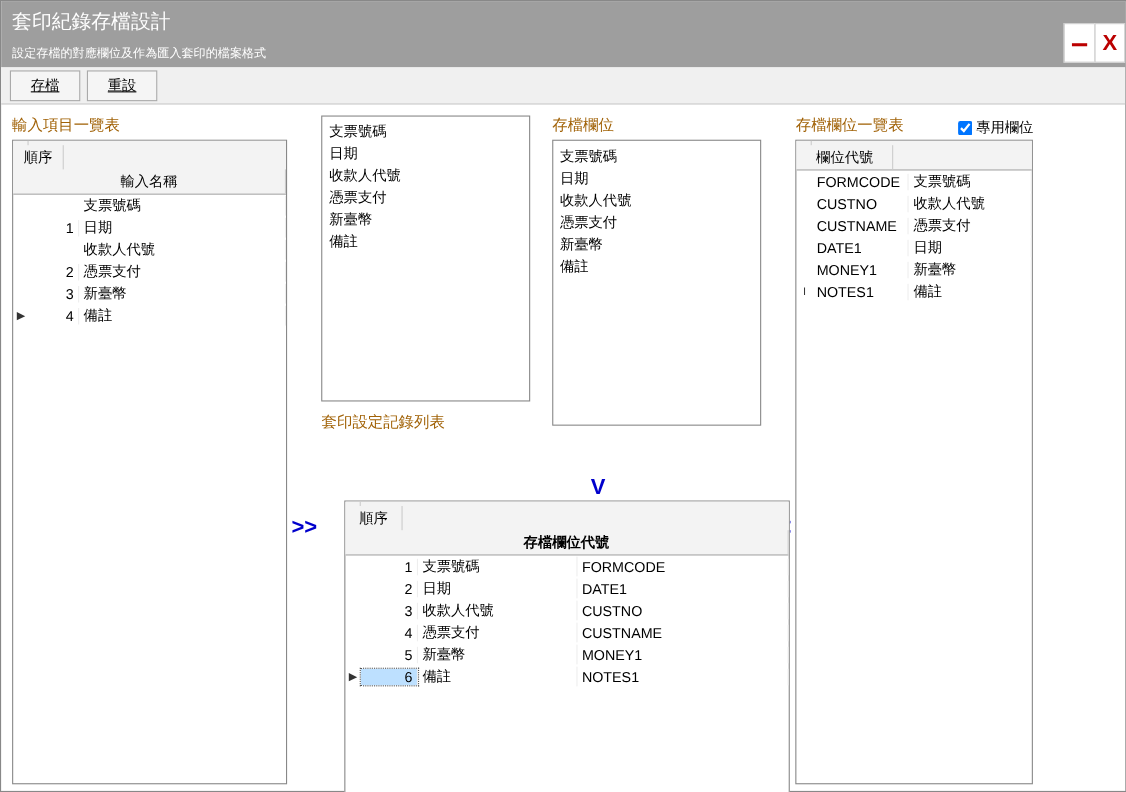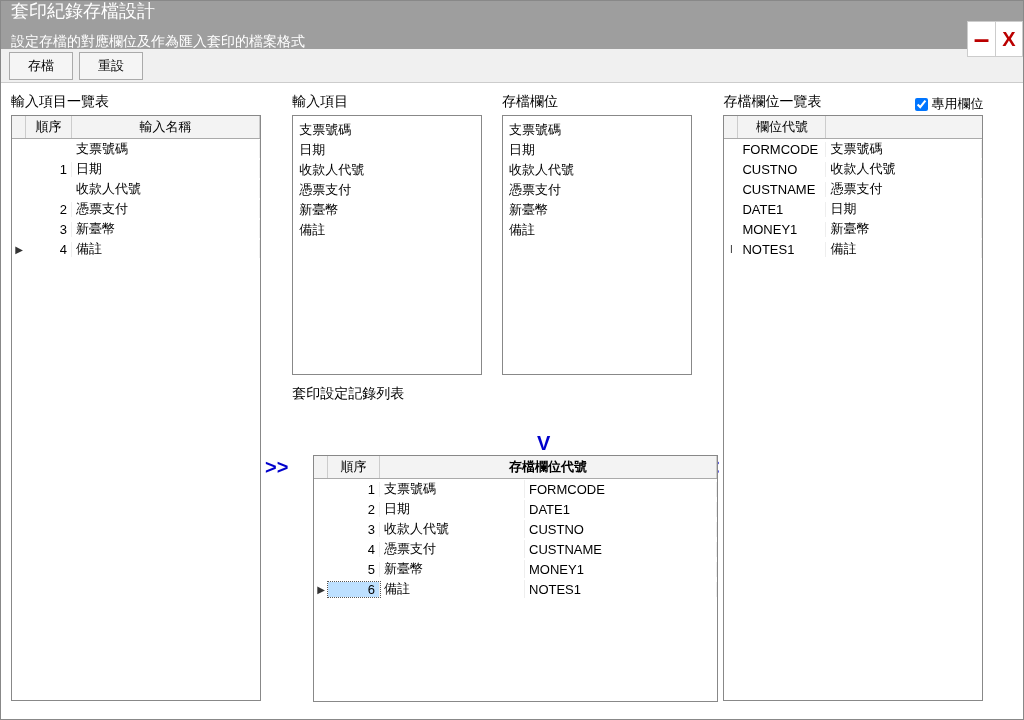--- a/index.html
+++ b/index.html
@@ -1,29 +1,29 @@
 <!DOCTYPE html>
 <html><head>
 <meta charset="utf-8">
 <style>
 * { box-sizing: border-box; margin: 0; padding: 0; }
 body { font-family: "Microsoft JhengHei","PMingLiU",sans-serif; font-size: 13px; background: #fff; width: 1024px; height: 720px; overflow: hidden; border: 1px solid #888; }
-.titlebar { background: #9e9e9e; color: #fff; height: 48px; display: flex; align-items: center; padding: 6px 0 6px 10px; position: relative; }
+.titlebar { background: #9e9e9e; color: #fff; height: 60px; display: flex; align-items: center; padding: 6px 0 6px 10px; position: relative; }
 .title-main { font-size: 18px; }
-.title-sub { font-size: 14px; margin-top: 10px; }
+.title-sub { font-size: 11px; margin-top: 10px; }
 .title-btns { position: absolute; right: 0; top: 20px; display: flex; }
 .title-btn { width: 28px; height: 36px; background: #fff; border: 1px solid #ccc; display: flex; align-items: center; justify-content: center; font-size: 20px; font-weight: bold; cursor: pointer; }
 .title-btn.min { color: #b00; font-size: 28px; border-right: none;}
 .title-btn.close { color: #b00; }
-.toolbar { background: #f0f0f0; border-bottom: 1px solid #ccc; padding: 4px 8px; display: flex; gap: 6px; height: 34px; align-items: center;}
+.toolbar { background: #f0f0f0; border-bottom: 1px solid #ccc; padding: 4px 8px; display: flex; gap: 6px; height: 34px; align-items: center; text-decoration: underline;}
 .tb-btn { background: #f5f5f5; border: 1px solid #aaa; padding: 4px 18px; font-size: 13px; cursor: pointer; }
 .main { display: flex; padding: 10px 6px 6px 10px; gap: 0; height: calc(100% - 94px); }
-.col-label { color: #000000; font-size: 14px; margin-bottom: 4px;}
+.col-label { color: #a16207; font-size: 14px; margin-bottom: 4px;}
 .grid-wrap { border: 1px solid #888; background: #fff; position: relative; }
-.grid-head { background: #f3f3f3; display: flex; border-bottom: 1px solid #aaa; }
+.grid-head { background: #f3f3f3; display: flex; border-bottom: 1px solid #aaa; flex-direction: column; }
 .grid-head .gh { border-right: 1px solid #ccc; text-align: center; padding: 2px 4px; font-size: 13px; }
 .grid-body { overflow-y: scroll; }
 .grid-row { display: flex; height: 20px; align-items: center; }
 .grid-row .gc { border-right: 1px solid #eee; padding: 0 4px; font-size: 13px; overflow: hidden; white-space: nowrap; }
 .rowind { width: 14px; text-align:center; font-size:10px; color:#333; flex-shrink:0;}
 .listbox { border: 1px solid #888; background:#fff; padding:4px 6px; font-size:13px; line-height:20px; overflow-y:scroll;}
 .oper { color:#0000cc; font-size:20px; font-weight:bold; align-self:center; padding: 0 4px; cursor:pointer;}
 .chk { display:inline-flex; align-items:center; gap:3px; font-size:13px;}
 .chk input { width:13px;height:13px;}
 .sel-row { background:#bde0ff; outline:1px dotted #555;}
@@ -91,21 +91,20 @@
             <div class="gc" style="width:46px;text-align:right;">4</div>
             <div class="gc" style="flex:1;">備註</div>
           </div>
         </div>
     </div>
   </div>
 
   <div class="oper" style="margin-top:140px;">&gt;&gt;</div>
 
   <div style="width:190px;display:flex;flex-direction:column;">
-    <div class="col-label">輸入項目</div>
     <div class="listbox" id="inputItemsBox" style="height:260px;">
         <div>支票號碼</div>
         <div>日期</div>
         <div>收款人代號</div>
         <div>憑票支付</div>
         <div>新臺幣</div>
         <div>備註</div>
       </div>
 
     <div style="display:flex;align-items:center;gap:170px;margin-top:10px;">
@@ -123,21 +122,21 @@
         <div>日期</div>
         <div>收款人代號</div>
         <div>憑票支付</div>
         <div>新臺幣</div>
         <div>備註</div>
       </div>
   </div>
 
   <div class="oper" style="margin-top:140px;">&lt;&lt;</div>
 
-  <div style="width:260px;display:flex;flex-direction:column;">
+  <div style="width:216px;display:flex;flex-direction:column;">
     <div style="display:flex;justify-content:space-between;align-items:center;">
       <div class="col-label">存檔欄位一覽表</div>
       <label class="chk">
         <input type="checkbox" checked="" style="">
         <span>專用欄位</span>
       </label>
     </div>
     <div class="grid-wrap" style="flex:1;">
       <div class="grid-head">
         <div class="gh" style="width:14px;"></div>

